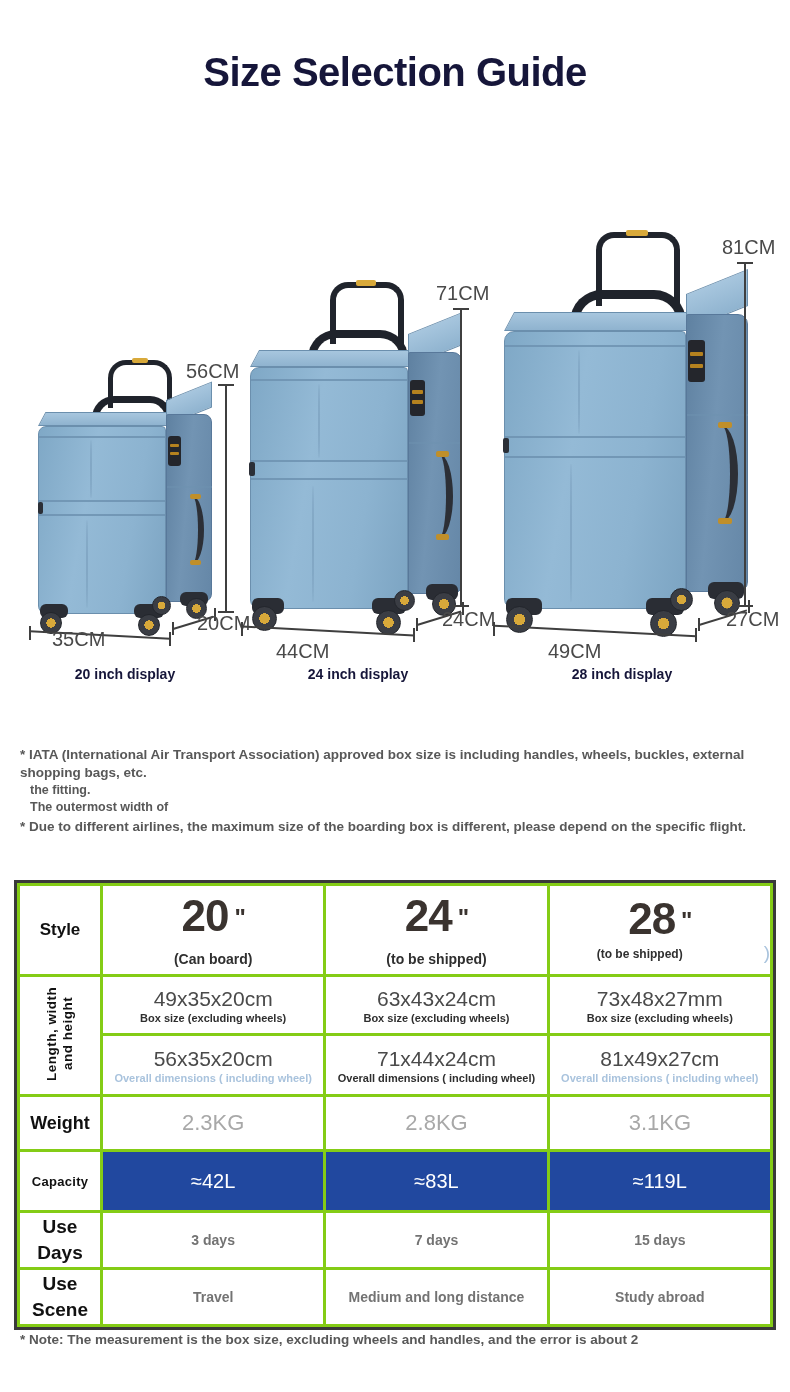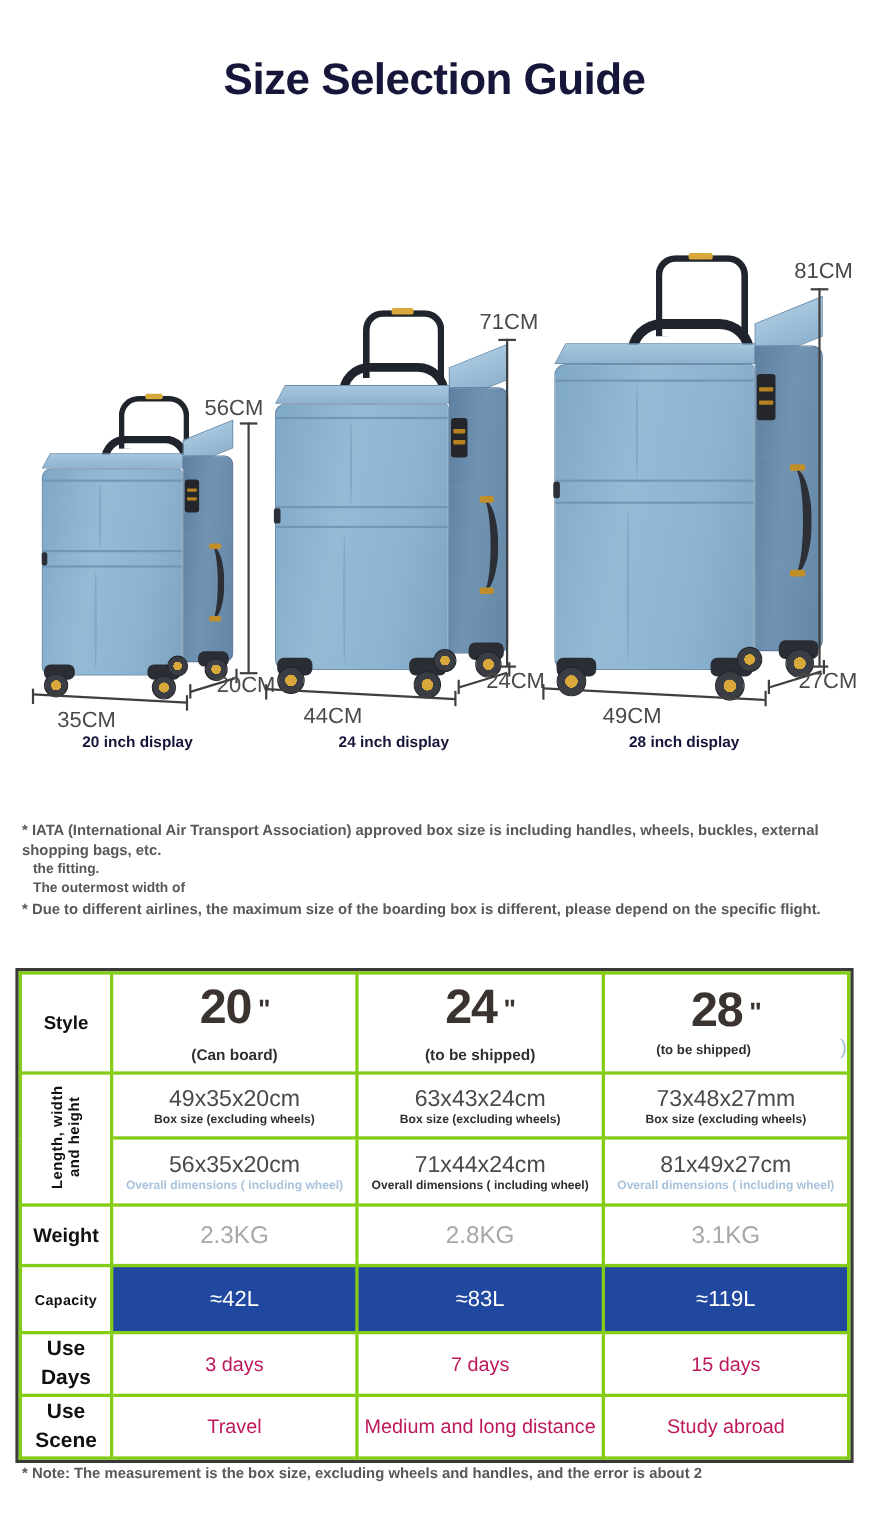--- a/index.html
+++ b/index.html
@@ -241,21 +241,21 @@
     color: #2f2f2f;
     margin-top: 0;
     line-height: 13px;
   }
   .dim-sub.blue { color: #a9c3dd; font-weight: bold; }
 
   .weight-val { font-size: 22px; color: #a8a8a8; }
   .cap-row td { background: #21489f; border-color: #21489f; }
   .cap-row td.col-label { background: #fff; border-color: #c9c9c9; }
   .cap-val { font-size: 20px; color: #ffffff; }
-  .use-val { font-size: 18px; color: #be185d; font-weight: normal; }
+  .use-val { font-size: 14px; color: #737373; font-weight: bold; }
 
   
   #footer-note {
     position: absolute;
     top: 1330px;
     left: 20px;
     width: 740px;
     font-size: 13.5px;
     font-weight: bold;
     line-height: 19px;
@@ -308,21 +308,21 @@
     <div class="wheel" style="left:166px; top:398px; width:19px; height:19px;"></div>
 
     <div class="dim-line" style="left:205px; top:184px; width:1.5px; height:228px;"></div>
     <div class="dim-cap" style="left:198px; top:184px; width:16px; height:1.5px;"></div>
     <div class="dim-cap" style="left:198px; top:411px; width:16px; height:1.5px;"></div>
     <div class="dim-label" style="left:166px; top:160px;">56CM</div>
 
     <div class="dim-line" style="left:10px; top:434px; width:140px; height:1.5px; transform:skewY(3deg);"></div>
     <div class="dim-cap" style="left:9px; top:426px; width:1.5px; height:14px;"></div>
     <div class="dim-cap" style="left:149px; top:432px; width:1.5px; height:14px;"></div>
-    <div class="dim-label" style="left:32px; top:444px;">35CM</div>
+    <div class="dim-label" style="left:32px; top:428px;">35CM</div>
 
     <div class="dim-line" style="left:153px; top:428px; width:42px; height:1.5px; transform:rotate(-17deg); transform-origin:left center;"></div>
     <div class="dim-cap" style="left:152px; top:422px; width:1.5px; height:13px;"></div>
     <div class="dim-cap" style="left:194px; top:408px; width:1.5px; height:13px;"></div>
     <div class="dim-label" style="left:177px; top:412px;">20CM</div>
 
     <div class="case-caption" style="left:0px; top:466px; width:210px;">20 inch display</div>
   </div>
 
   <div class="case-group" style="left:238px; top:0px; width:260px; height:450px;">

